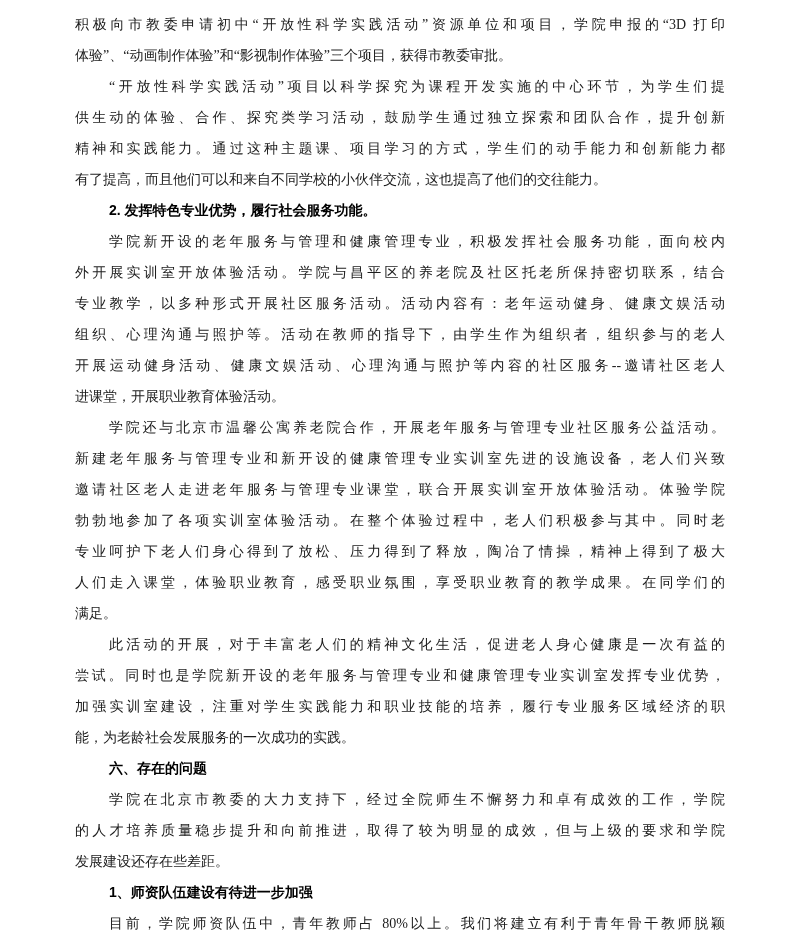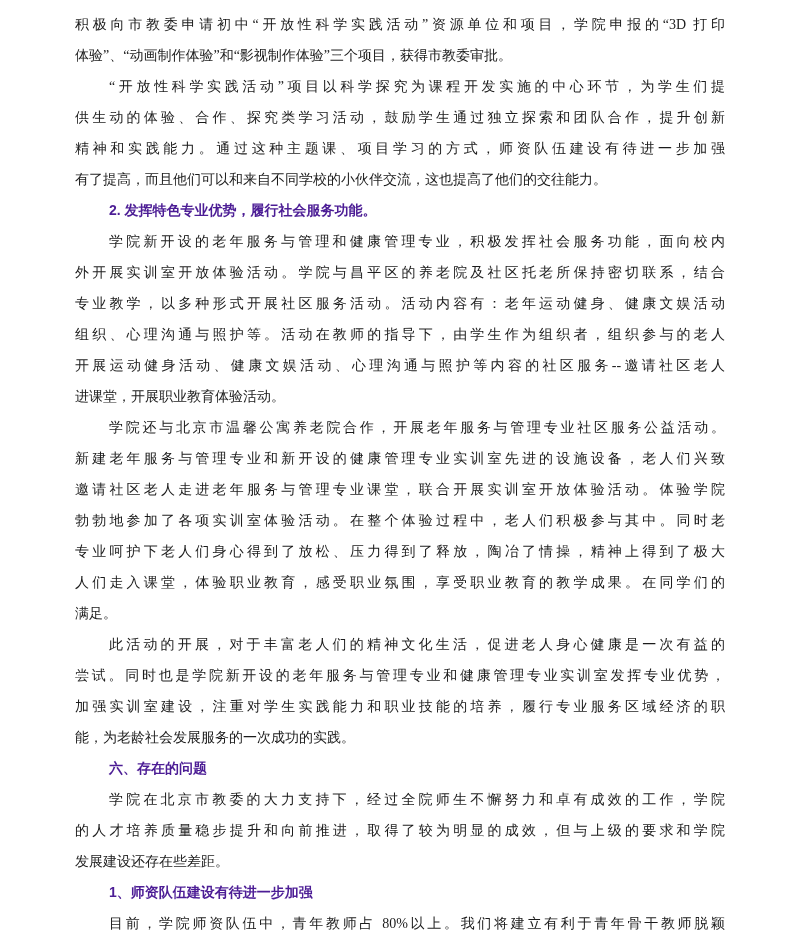--- a/index.html
+++ b/index.html
@@ -27,38 +27,38 @@
     text-align-last: left;
     white-space: normal;
     overflow: hidden;
     height: 31px;
   }
   .line.fill { text-align-last: justify; }
   .line.indent { padding-left: 34px; }
   .para.heading .line {
     font-family: "Liberation Sans", "DejaVu Sans", sans-serif;
     font-weight: 700;
-    color: #4c1d95;
+    color: #000000;
     padding-left: 34px;
     text-align-last: left;
   }
 </style>
 </head>
 <body>
 
 <div class="page">
   <div class="doc-body">
       <div class="para body">
         <div class="line fill">积极向市教委申请初中“开放性科学实践活动”资源单位和项目，学院申报的“3D 打印</div>
         <div class="line">体验”、“动画制作体验”和“影视制作体验”三个项目，获得市教委审批。</div>
       </div>
       <div class="para body">
         <div class="line indent fill">“开放性科学实践活动”项目以科学探究为课程开发实施的中心环节，为学生们提</div>
         <div class="line fill">供生动的体验、合作、探究类学习活动，鼓励学生通过独立探索和团队合作，提升创新</div>
-        <div class="line fill">精神和实践能力。通过这种主题课、项目学习的方式，师资队伍建设有待进一步加强</div>
+        <div class="line fill">精神和实践能力。通过这种主题课、项目学习的方式，学生们的动手能力和创新能力都</div>
         <div class="line">有了提高，而且他们可以和来自不同学校的小伙伴交流，这也提高了他们的交往能力。</div>
       </div>
       <div class="para heading">
         <div class="line indent">2. 发挥特色专业优势，履行社会服务功能。</div>
       </div>
       <div class="para body">
         <div class="line indent fill">学院新开设的老年服务与管理和健康管理专业，积极发挥社会服务功能，面向校内</div>
         <div class="line fill">外开展实训室开放体验活动。学院与昌平区的养老院及社区托老所保持密切联系，结合</div>
         <div class="line fill">专业教学，以多种形式开展社区服务活动。活动内容有：老年运动健身、健康文娱活动</div>
         <div class="line fill">组织、心理沟通与照护等。活动在教师的指导下，由学生作为组织者，组织参与的老人</div>

